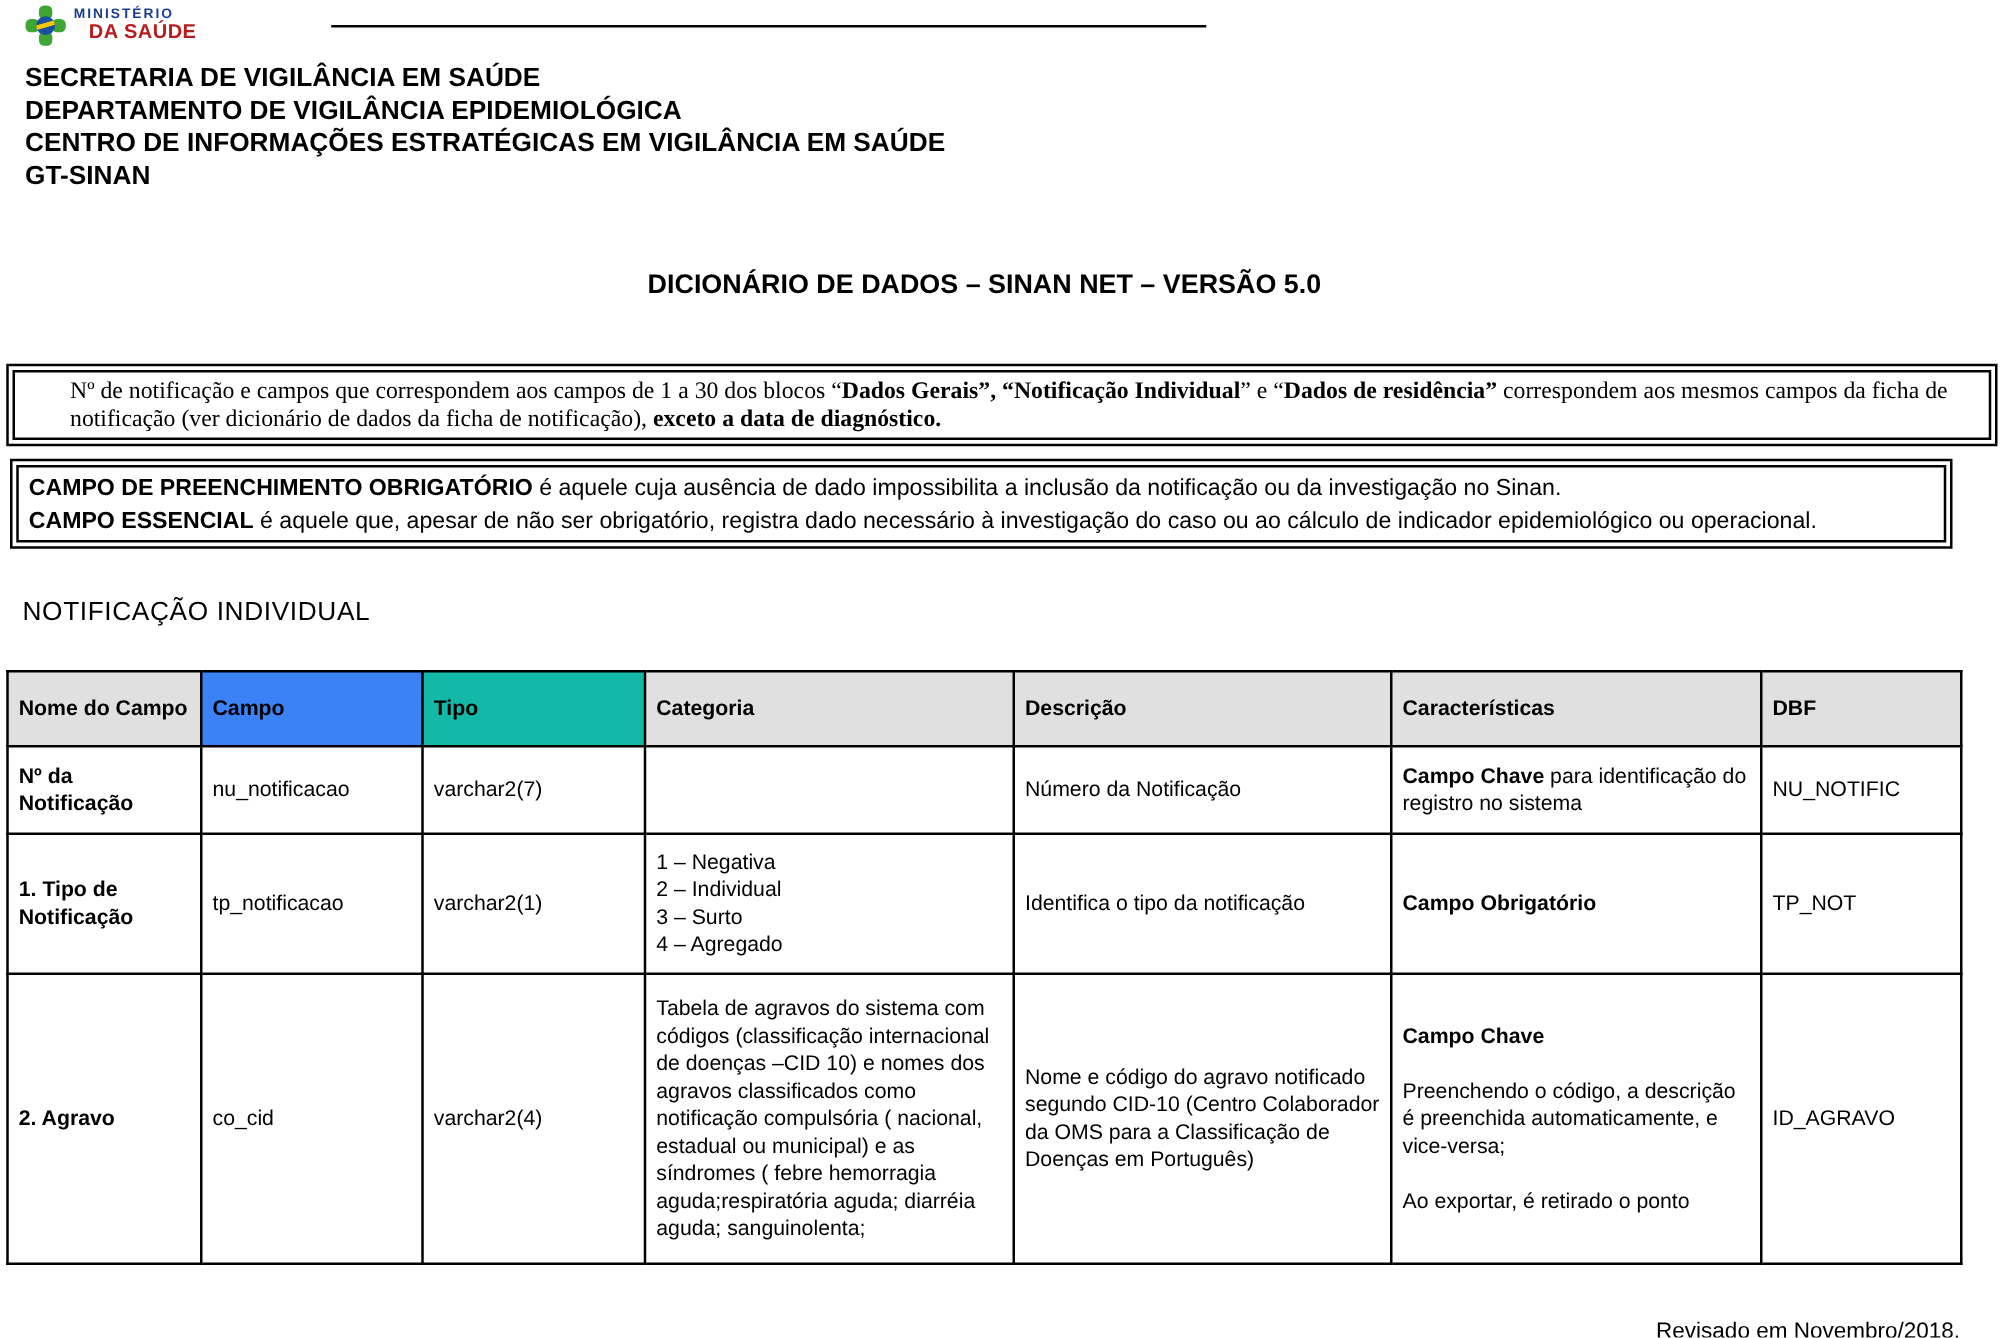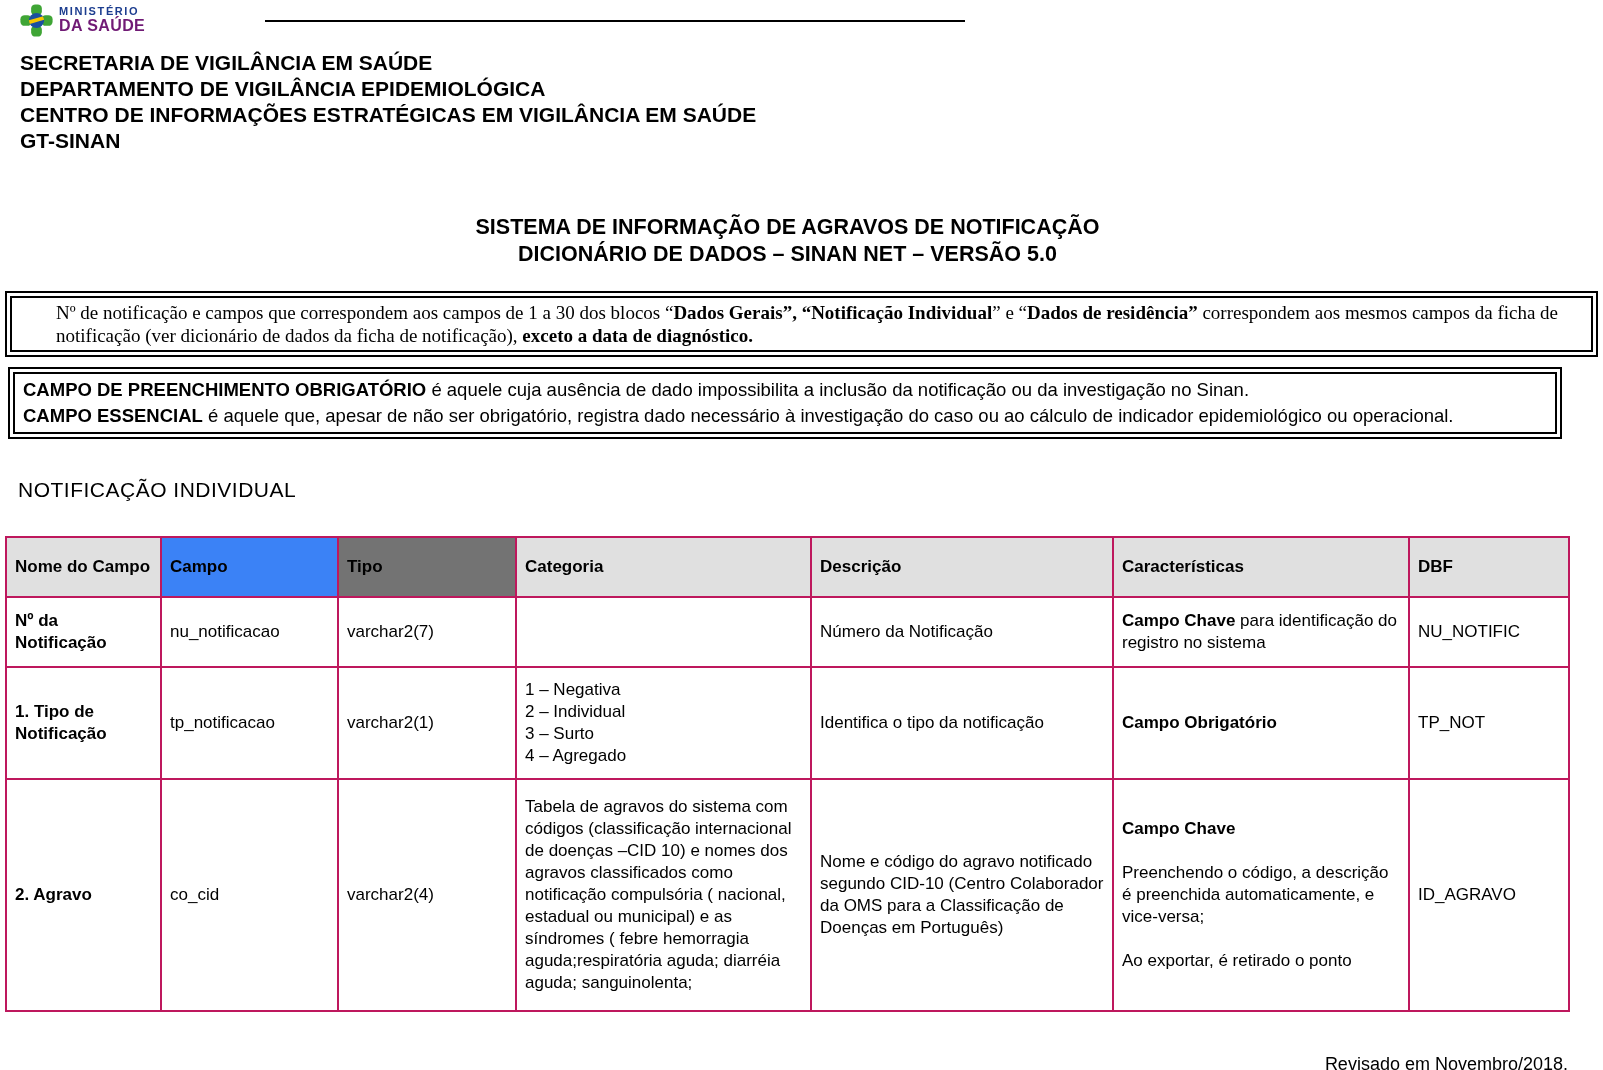--- a/index.html
+++ b/index.html
@@ -21,21 +21,21 @@
   .notice-general .notice-inner{font-family:"Liberation Serif",serif;font-size:19px;line-height:23px;padding-left:44px;}
   .notice-campos{left:8px;top:367px;width:1554px;}
   .notice-campos .notice-inner{font-size:18.5px;line-height:26px;}
   .bold{font-weight:bold;}
   .section-title{position:absolute;left:18px;top:478px;font-size:21px;font-weight:400;letter-spacing:0.5px;margin:0;}
   table.dict{
     position:absolute;left:5px;top:536px;border-collapse:collapse;table-layout:fixed;
     width:1563px;font-size:17px;line-height:22px;
   }
   table.dict th,table.dict td{
-    border:2px solid #be185d;padding:4px 8px;text-align:left;vertical-align:middle;
+    border:2px solid #000000;padding:4px 8px;text-align:left;vertical-align:middle;
     word-wrap:break-word;
   }
   table.dict th{font-weight:bold;}
   table.dict thead tr{height:60px;}
   table.dict tbody tr:nth-child(1){height:70px;}
   table.dict tbody tr:nth-child(2){height:112px;}
   table.dict tbody tr:nth-child(3){height:232px;}
   .doc-footer{position:absolute;left:0;top:1038px;width:1568px;text-align:right;font-size:18px;margin-top:16px;}
 </style>
 </head>
@@ -52,35 +52,34 @@
     <rect class="c-green" x="13.5" y="26" width="13" height="13.5" rx="5" fill="#3fa535"></rect>
     <rect class="c-green" x="0.5" y="13.5" width="13.5" height="13" rx="5" fill="#3fa535"></rect>
     <rect class="c-green" x="26" y="13.5" width="13.5" height="13" rx="5" fill="#3fa535"></rect>
     <circle class="c-globe" cx="20" cy="20" r="9.2" fill="#1b4fa0"></circle>
     <g clip-path="url(#gc)">
       <rect class="c-band" x="7" y="17.2" width="26" height="4.6" transform="rotate(-16 20 20)" fill="#f6c700"></rect>
     </g>
   </svg>
   <div class="logo-text">
     <span class="logo-l1" style="color: rgb(28, 61, 143);">MINISTÉRIO</span>
-    <span class="logo-l2" style="color: #701a75;">DA SAÚDE</span>
+    <span class="logo-l2" style="color: #b91c1c; margin-left: 12px;">DA SAÚDE</span>
   </div>
 </div>
 
 <div class="top-rule"></div>
 
 <section class="org-block">
   <div>SECRETARIA DE VIGILÂNCIA EM SAÚDE</div>
   <div>DEPARTAMENTO DE VIGILÂNCIA EPIDEMIOLÓGICA</div>
   <div>CENTRO DE INFORMAÇÕES ESTRATÉGICAS EM VIGILÂNCIA EM SAÚDE</div>
   <div>GT-SINAN</div>
 </section>
 
 <section class="title-block">
-  <div>SISTEMA DE INFORMAÇÃO DE AGRAVOS DE NOTIFICAÇÃO</div>
   <div>DICIONÁRIO DE DADOS – SINAN NET – VERSÃO 5.0</div>
 </section>
 
 <div class="notice notice-general">
   <div class="notice-inner" id="notice-general-content"><span>Nº de notificação e campos que correspondem aos campos de 1 a 30 dos blocos “</span><span class="bold">Dados Gerais”, “Notificação Individual</span><span>” e “</span><span class="bold">Dados de residência”</span><span> correspondem aos mesmos campos da ficha de notificação (ver dicionário de dados da ficha de notificação), </span><span class="bold">exceto a data de diagnóstico.</span></div>
 </div>
 
 <div class="notice notice-campos">
   <div class="notice-inner" id="notice-campos-content">
       <div><b>CAMPO DE PREENCHIMENTO OBRIGATÓRIO</b><span> é aquele cuja ausência de dado impossibilita a inclusão da notificação ou da investigação no Sinan.</span></div>
@@ -97,21 +96,21 @@
       <col style="width:178px">
     <col style="width:295px">
       <col style="width:302px">
       <col style="width:296px">
     <col style="width:160px">
   </colgroup>
   <thead>
     <tr>
       <th style="background: rgb(224, 224, 224);">Nome do Campo</th>
       <th style="background: #3b82f6;">Campo</th>
-      <th style="background: #737373;">Tipo</th>
+      <th style="background: #14b8a6;">Tipo</th>
       <th style="background: rgb(224, 224, 224);">Categoria</th>
       <th style="background: rgb(224, 224, 224);">Descrição</th>
       <th style="background: rgb(224, 224, 224);">Características</th>
       <th style="background: rgb(224, 224, 224);">DBF</th>
     </tr>
   </thead>
   <tbody id="table-body">
       <tr>
         <td><b>Nº da Notificação</b></td>
         <td>nu_notificacao</td>

